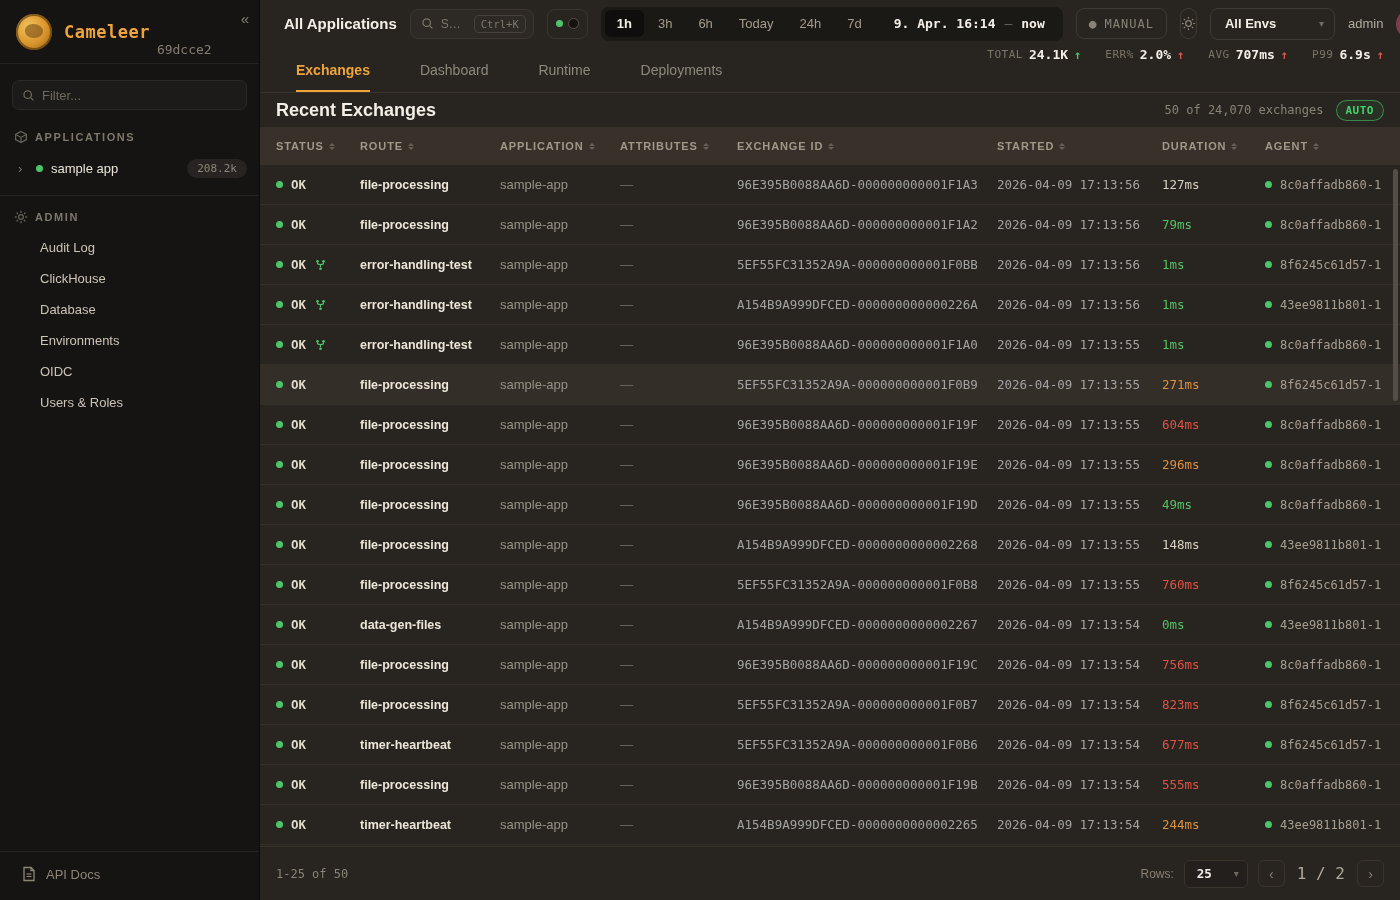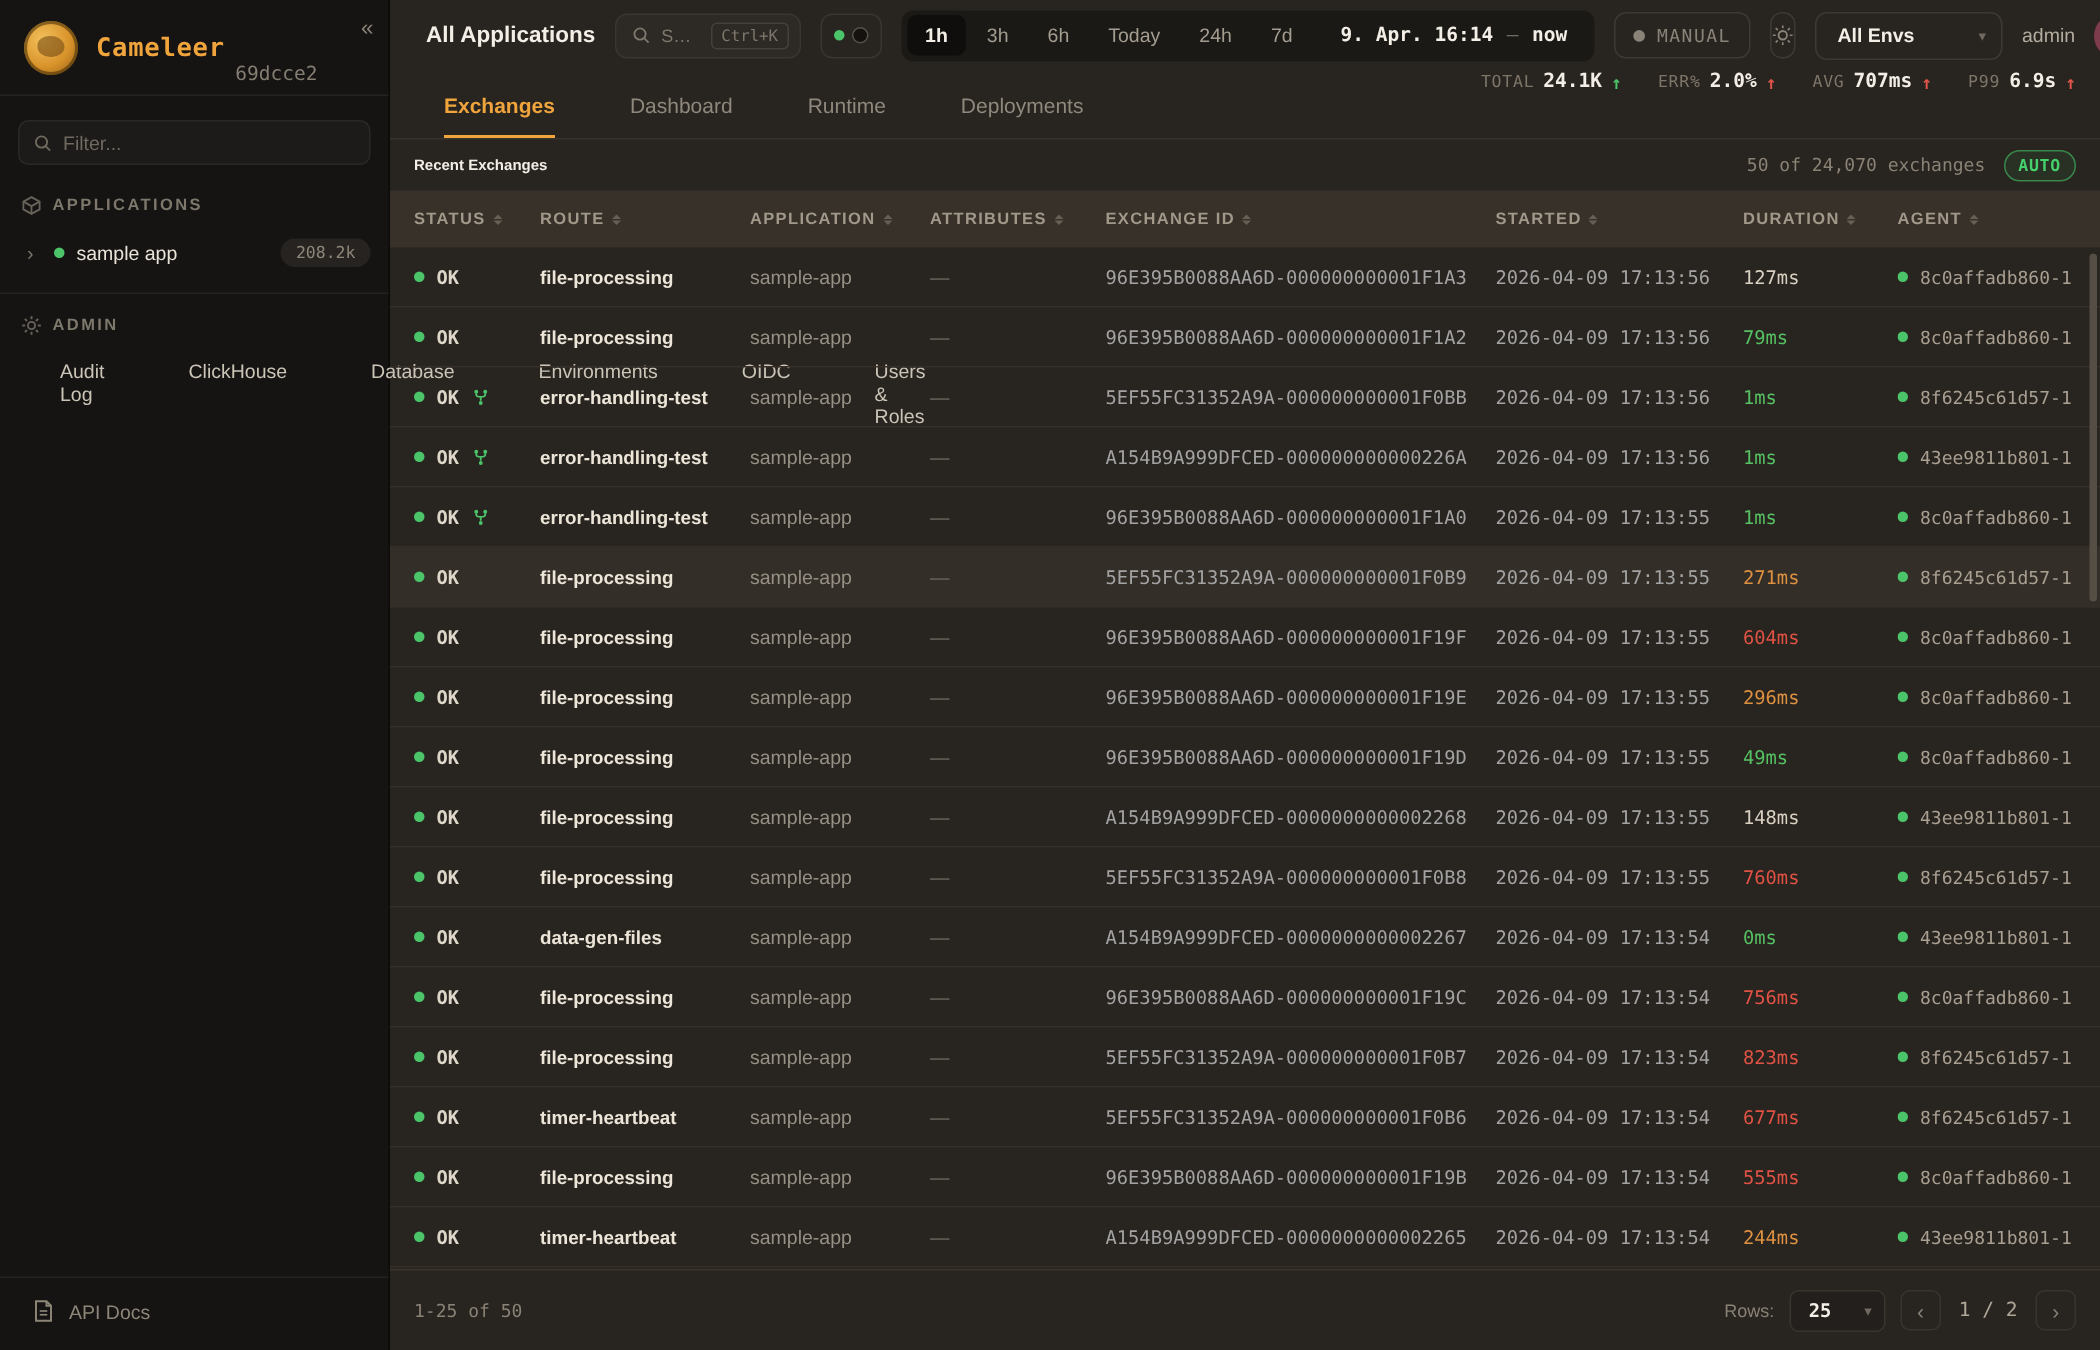--- a/index.html
+++ b/index.html
@@ -18,21 +18,21 @@
   .sb-filter { width:100%; height:30px; background:#1d1b19; border:1px solid #2b2825; border-radius:7px; display:flex; align-items:center; padding:0 9px; gap:7px; color:#6f695f; }
   .sb-filter input { background:transparent; border:none; outline:none; color:#cfc8bb; font-size:13px; width:100%; font-family:"Liberation Sans", sans-serif; }
   .sb-filter input::placeholder { color:#6f695f; }
   .sec-header { display:flex; align-items:center; gap:7px; padding:14px 14px 8px; color:#7d776c; font-size:11px; font-weight:bold; letter-spacing:1.6px; }
   .sec-header svg { opacity:.8; }
   .app-row { display:flex; align-items:center; gap:8px; padding:7px 12px 7px 18px; cursor:pointer; font-size:13px; color:#e9e3d8; }
   .app-chevron { color:#7d776c; font-size:13px; width:10px; }
   .dot { width:7px; height:7px; border-radius:50%; background:#4cc56a; display:inline-block; flex-shrink:0; }
   .app-badge { margin-left:auto; background:#262321; color:#8d8678; border-radius:10px; padding:3px 10px; font-size:11px; font-family:"DejaVu Sans Mono", monospace; }
   .sb-divider { border-top:1px solid #242220; margin:10px 0 0; }
-  .admin-list { display:flex; flex-direction:row; }
+  .admin-list { display:flex; flex-direction:column; }
   .admin-item { padding:8px 16px 8px 40px; font-size:13px; color:#cbc4b7; cursor:pointer; }
   .sb-footer { margin-top:auto; border-top:1px solid #242220; padding:14px 16px 18px 22px; display:flex; align-items:center; gap:10px; color:#8d8678; font-size:13px; cursor:pointer; }
 
   
   .main { flex:1; display:flex; flex-direction:column; min-width:0; }
 
   
   .topbar { height:47px; display:flex; align-items:center; padding:0 16px 0 24px; gap:13px; flex-shrink:0; }
   .tb-title { font-size:15px; font-weight:bold; color:#f4efe6; white-space:nowrap; }
   .search-pill { height:30px; display:flex; align-items:center; gap:7px; background:#2d2925; border:1px solid #3a352f; border-radius:8px; padding:0 7px 0 10px; color:#7d776c; }
@@ -64,21 +64,21 @@
   .stats { margin-left:auto; display:flex; align-items:flex-start; gap:24px; }
   .stat { display:flex; align-items:center; gap:6px; font-family:"DejaVu Sans Mono", monospace; }
   .stat .s-label { font-size:11px; color:#7d7568; letter-spacing:.5px; }
   .stat .s-value { font-size:13px; font-weight:bold; color:#f4efe6; }
   .stat .s-arrow { font-size:12px; font-weight:bold; }
   .trend-green { color:#4cc56a; }
   .trend-red { color:#e0564a; }
 
   
   .section-strip { height:34px; display:flex; align-items:center; padding:0 16px; flex-shrink:0; }
-  .section-title { font-size:10px; font-weight:bold; color:#f4efe6; }
+  .section-title { font-size:18px; font-weight:bold; color:#f4efe6; }
   .strip-right { margin-left:auto; display:flex; align-items:center; gap:12px; }
   .count-text { font-family:"DejaVu Sans Mono", monospace; font-size:12px; color:#8a8275; }
   .auto-badge { font-family:"DejaVu Sans Mono", monospace; font-size:11px; font-weight:bold; color:#45d06c; border:1px solid rgba(69,208,108,.55); background:rgba(69,208,108,.08); padding:3px 9px; border-radius:11px; letter-spacing:.5px; }
 
   
   .table-wrap { flex:1; display:flex; flex-direction:column; min-height:0; position:relative; }
   .grid-cols { display:grid; grid-template-columns:84px 140px 120px 117px 260px 165px 103px 1fr; align-items:center; }
   .thead { height:38px; background:#37312a; padding:0 0 0 16px; flex-shrink:0; }
   .th { display:flex; align-items:center; gap:5px; font-size:11px; font-weight:bold; letter-spacing:.9px; color:#a1988a; cursor:pointer; white-space:nowrap; }
   .sort-glyph { display:inline-flex; flex-direction:column; gap:1px; opacity:.45; }
@@ -101,21 +101,21 @@
   .scroll-thumb { position:absolute; right:2px; top:4px; width:5px; height:232px; background:#554e44; border-radius:3px; }
 
   
   .tfooter { height:54px; border-top:1px solid #3a342c; display:flex; align-items:center; padding:0 16px; flex-shrink:0; }
   .range-text { font-family:"DejaVu Sans Mono", monospace; font-size:12px; color:#8a8275; }
   .foot-right { margin-left:auto; display:flex; align-items:center; gap:10px; }
   .rows-label { font-size:12px; color:#8a8275; }
   .rows-select { height:28px; width:64px; background:#221f1c; border:1px solid #3a342d; border-radius:6px; display:flex; align-items:center; justify-content:space-between; padding:0 8px 0 12px; cursor:pointer; }
   .rows-value { font-family:"DejaVu Sans Mono", monospace; font-size:12.5px; font-weight:bold; color:#f4efe6; }
   .pg-btn { width:27px; height:27px; border:1px solid #3a342d; border-radius:6px; background:transparent; color:#8a8275; font-size:14px; display:flex; align-items:center; justify-content:center; cursor:pointer; }
-  .page-ind { font-family:"DejaVu Sans Mono", monospace; font-size:13px; color:#b0a799; padding:0 2px; }
+  .page-ind { font-family:"DejaVu Sans Mono", monospace; font-size:16px; color:#b0a799; padding:0 2px; }
   svg { display:block; }
 </style>
 </head>
 <body>
 
 <aside class="sidebar">
   <div class="sb-header">
     <div class="logo-badge"></div>
     <span class="logo-text">Cameleer</span>
     <span class="logo-version">69dcce2</span>

